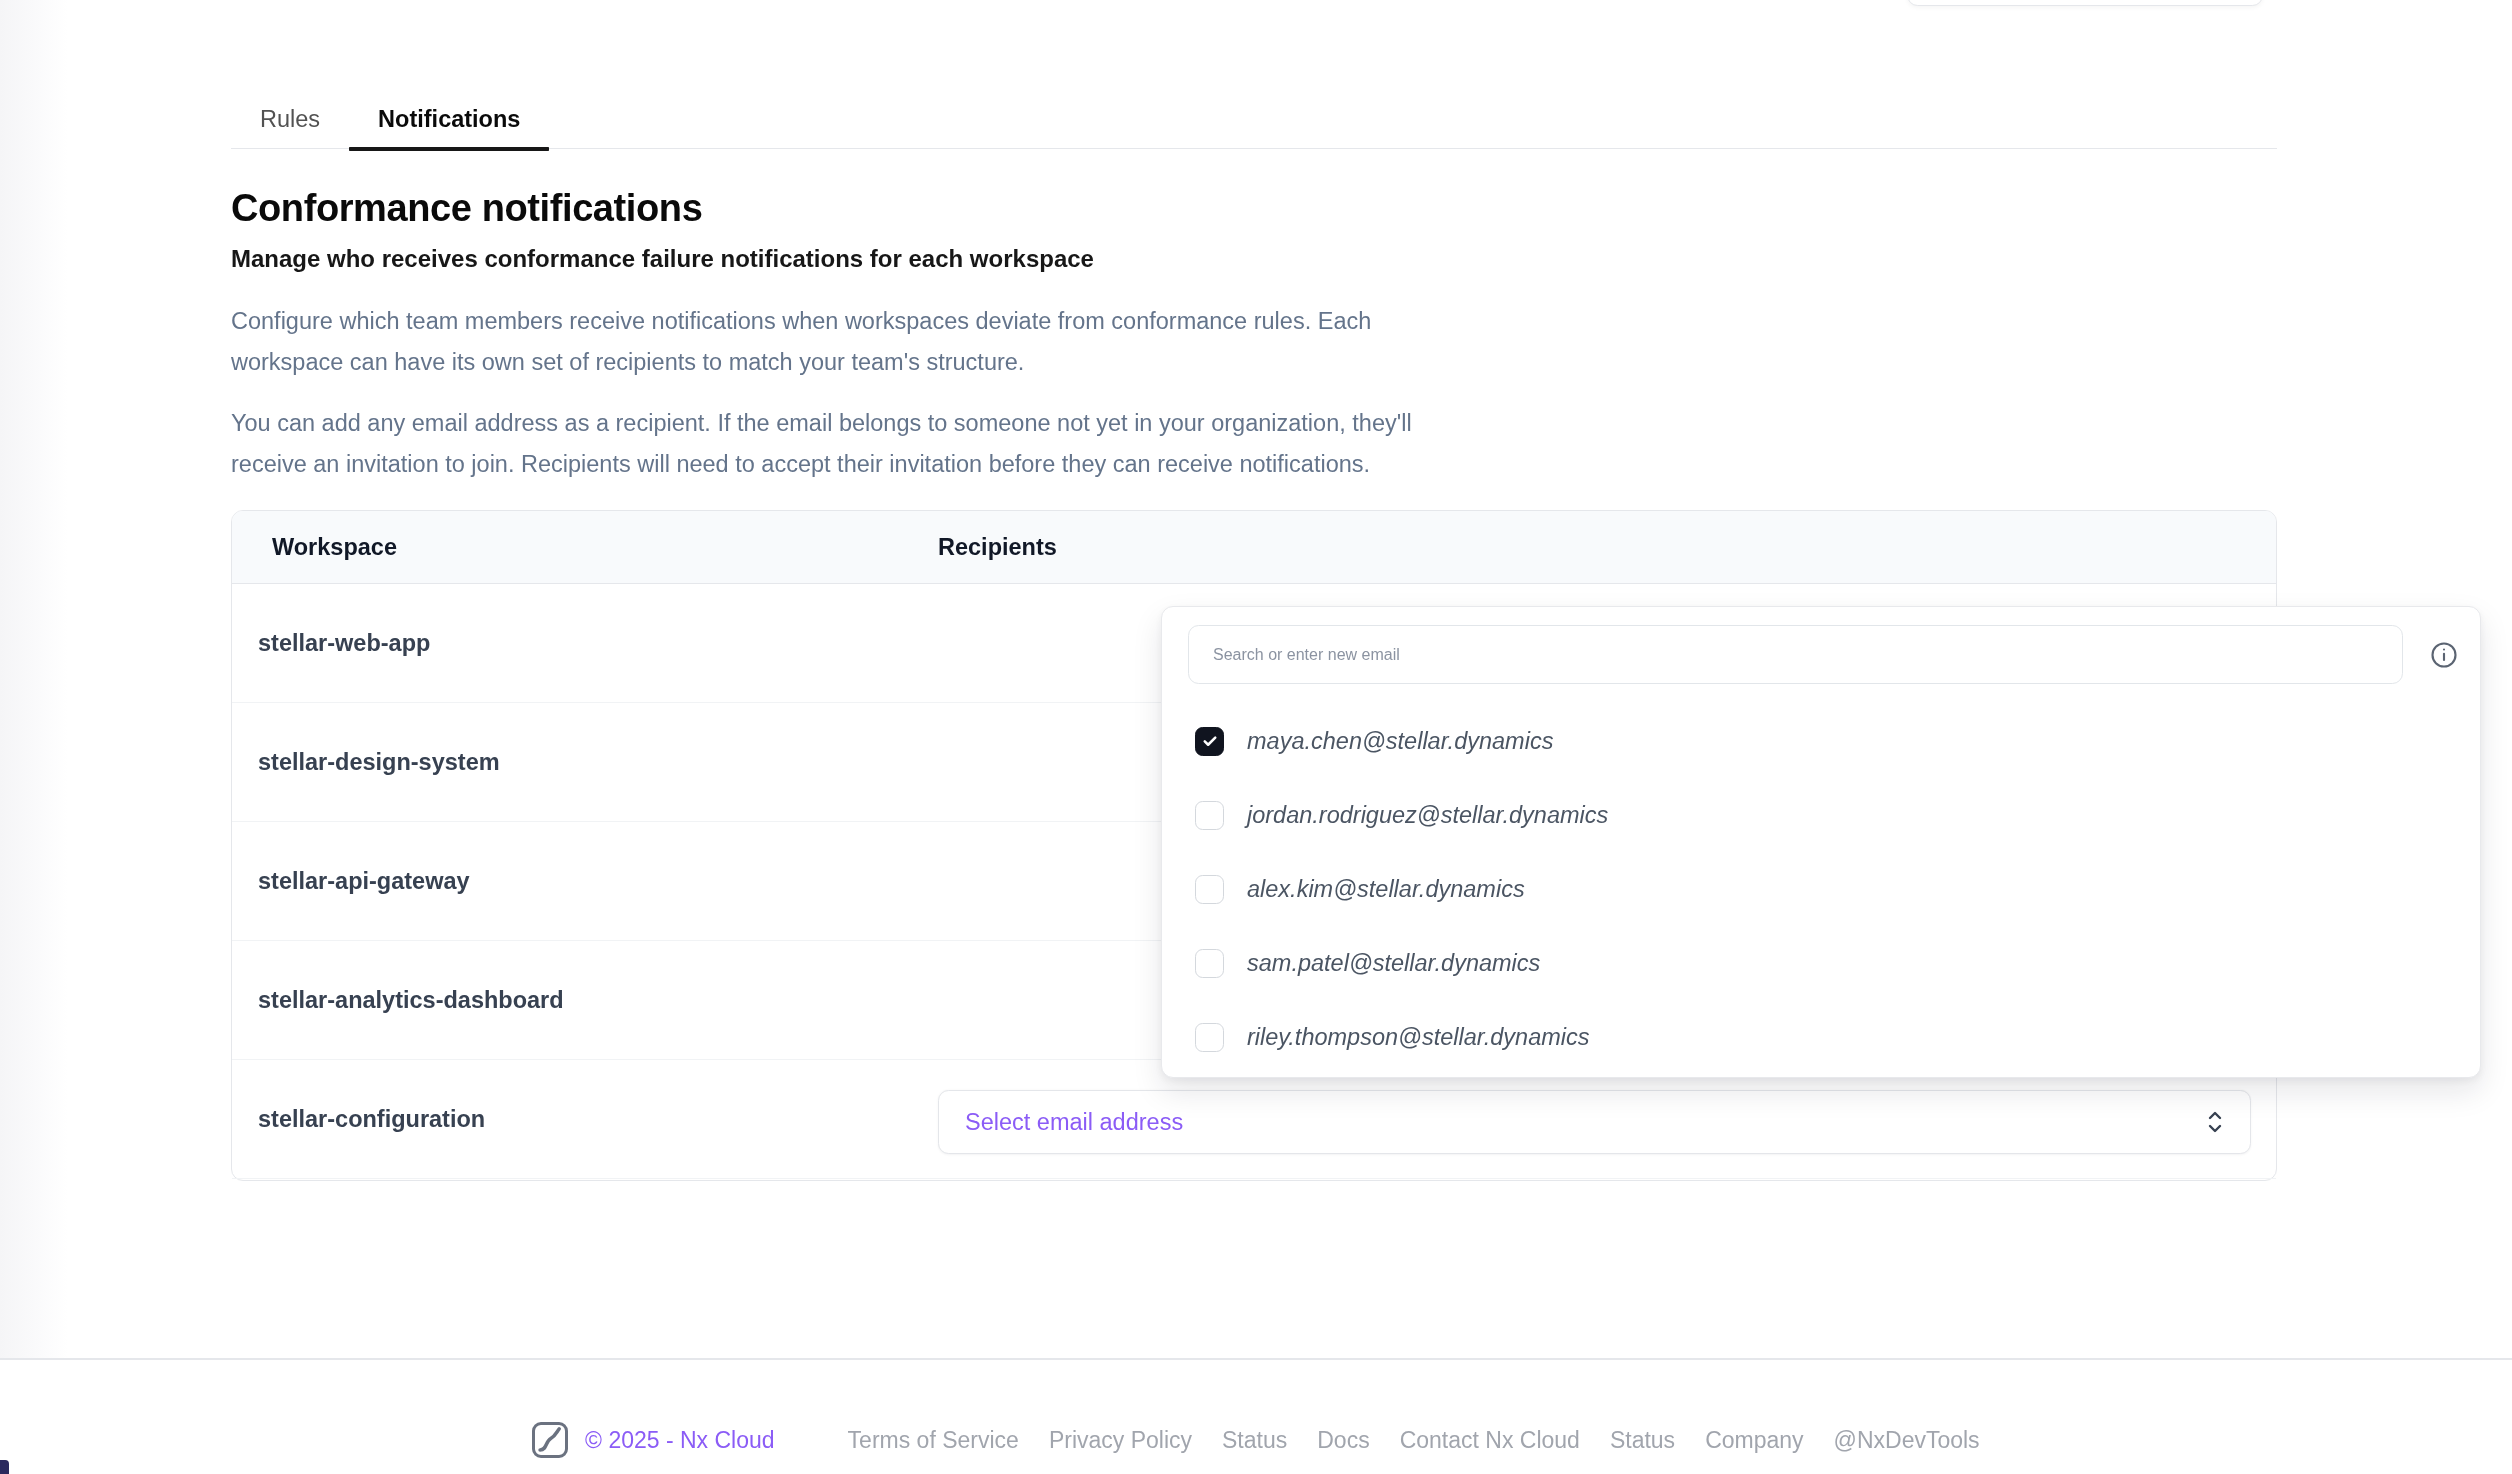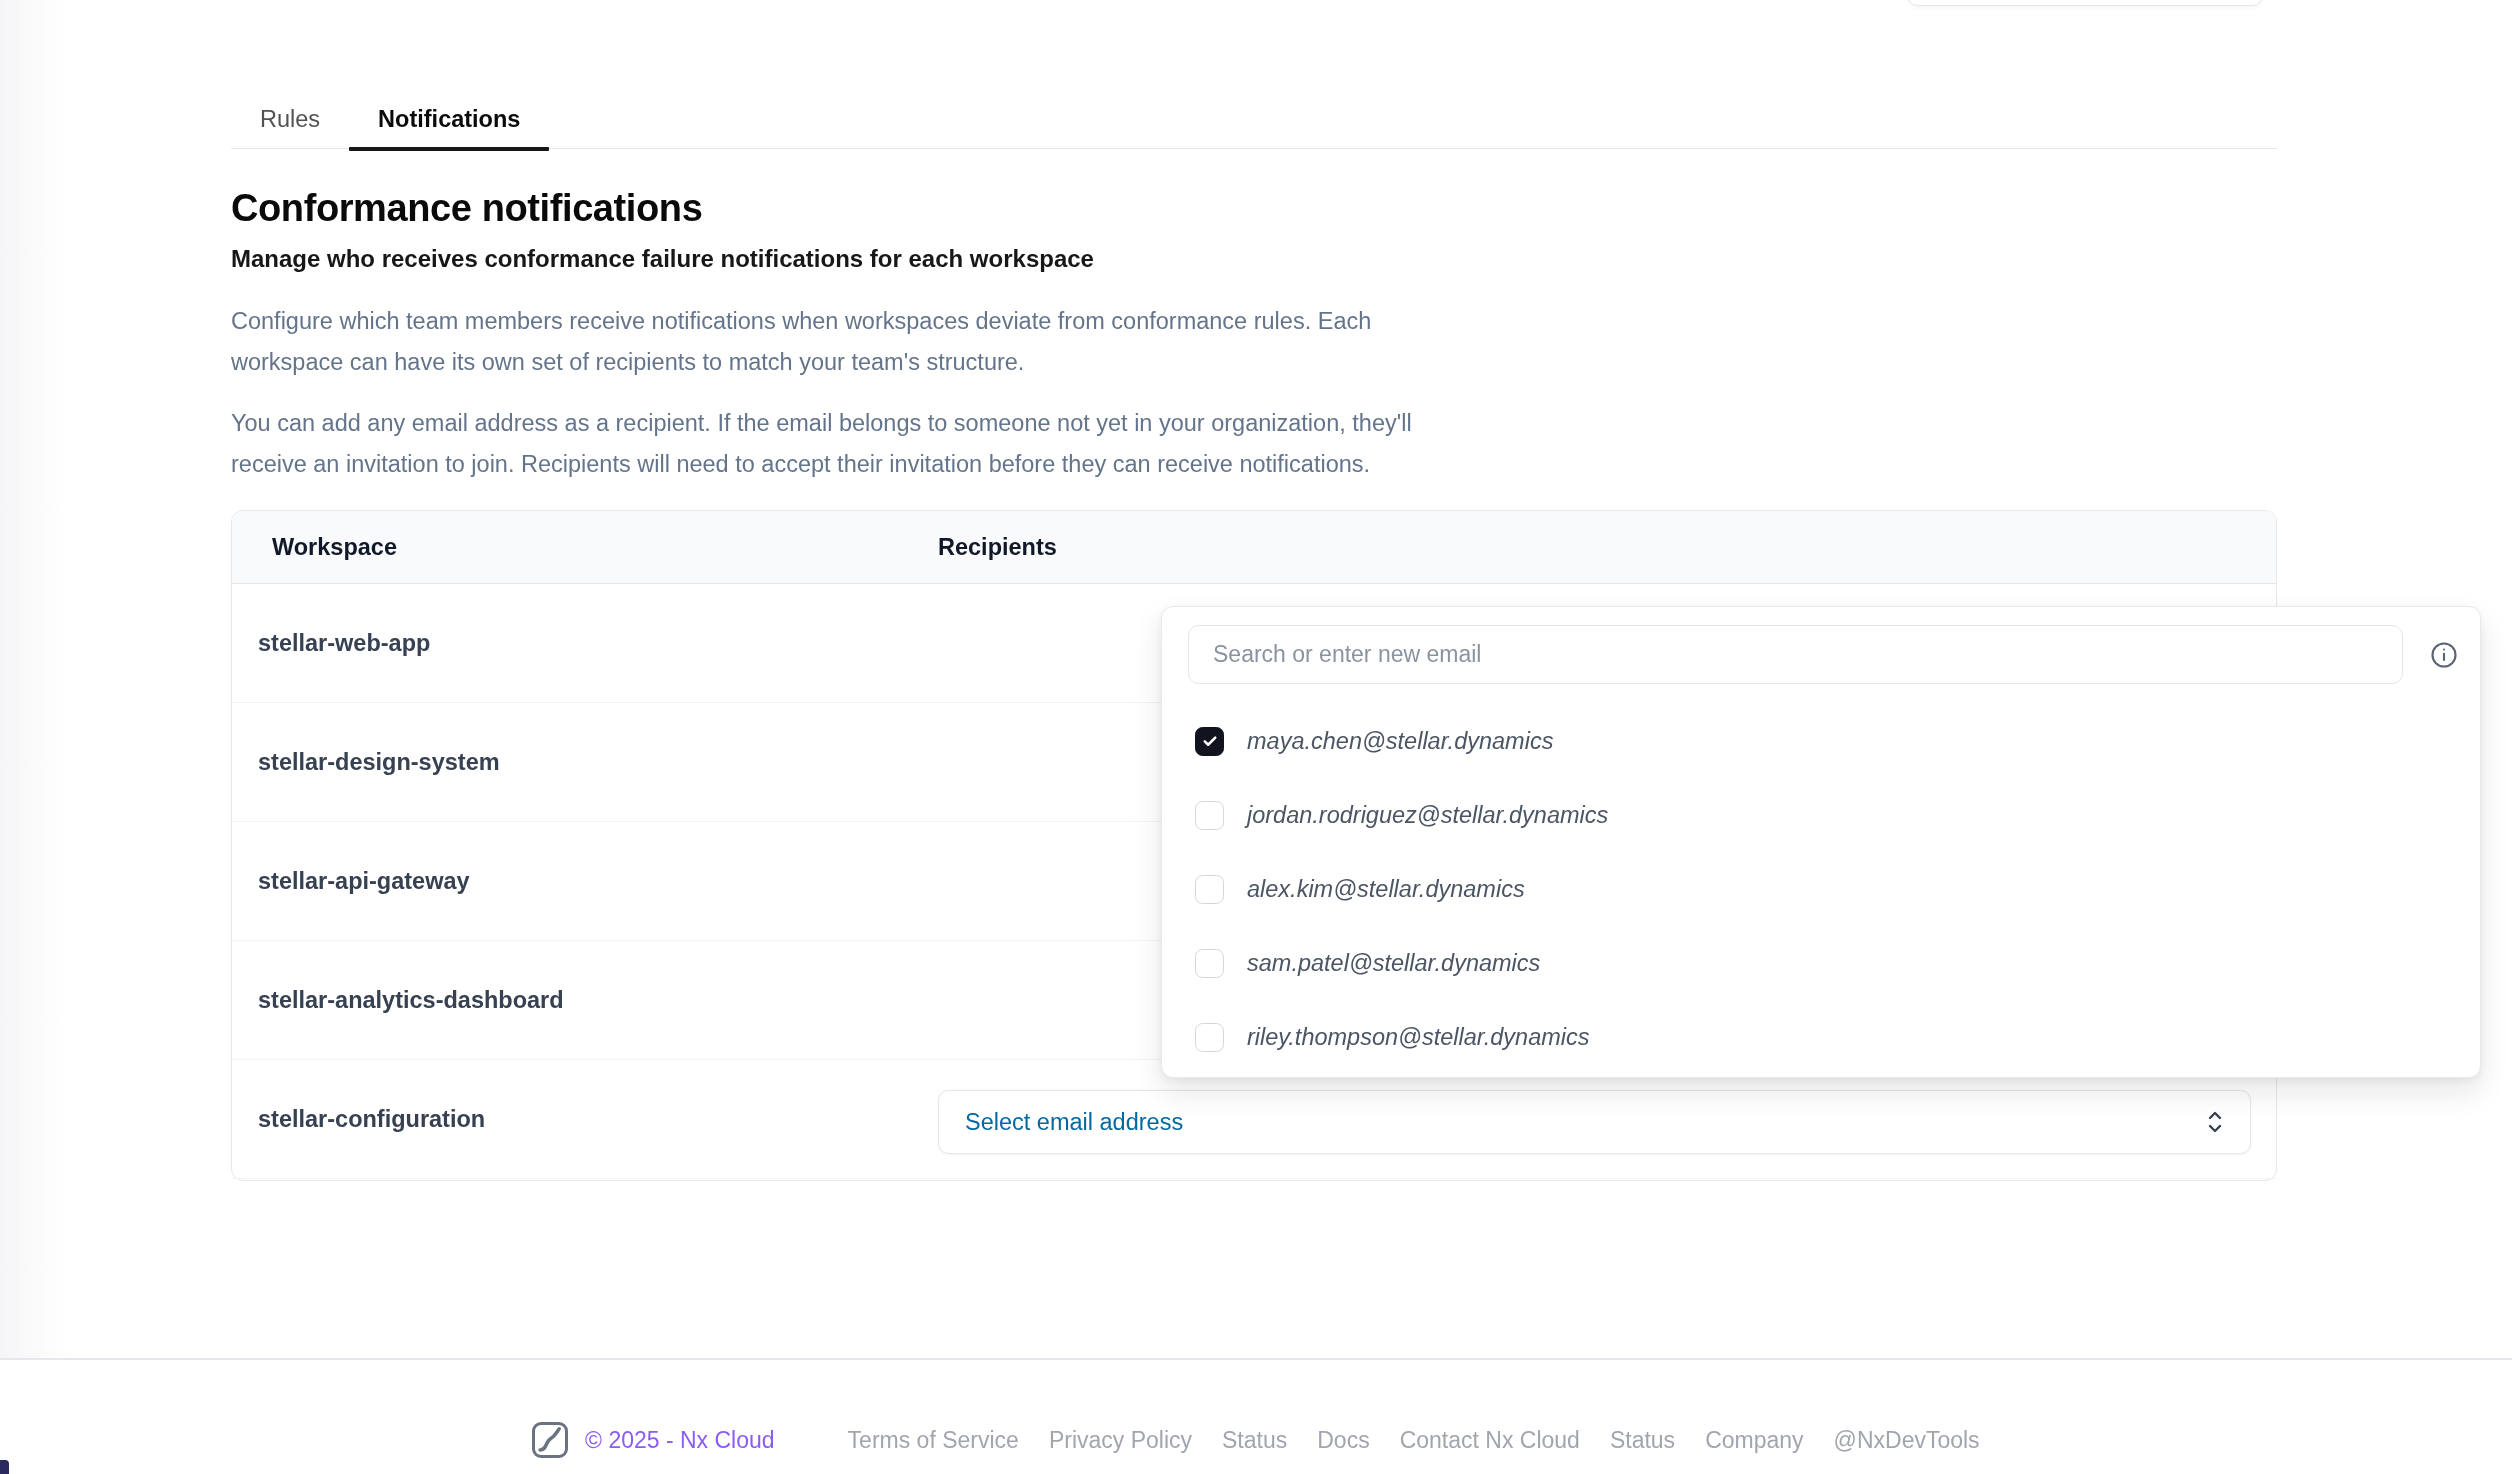--- a/index.html
+++ b/index.html
@@ -49,39 +49,39 @@
   .trow { position:relative; height:119px; border-bottom:1.5px solid #f1f3f5; }
   .trow:last-child { border-bottom:none; }
   .workspace-name { position:absolute; left:26px; top:0; height:100%; display:flex;
     align-items:center; font-size:23.5px; font-weight:600; color:#374151; }
 
   
   .dropdown { position:absolute; left:930px; top:606px; width:1320px; height:472px;
     background:#fff; border:1.5px solid #e8e9ec; border-radius:12px; z-index:5;
     box-shadow:0 13.7px 30px rgba(15,23,42,0.10), 0 3px 7.6px rgba(15,23,42,0.05); }
   .search-input { position:absolute; left:26px; top:18px; width:1215px; height:59px;
-    border:1.5px solid #e2e6ea; border-radius:10.6px; font-size:23px; color:#374151;
+    border:1.5px solid #e2e6ea; border-radius:10.6px; font-size:16px; color:#374151;
     padding:8px 24px; outline:none; font-family:"Liberation Sans", sans-serif; background:#fff; }
   .search-input::placeholder { color:#8b93a1; }
   .info-btn { position:absolute; right:20px; top:32px; width:32px; height:32px;
     color:#5b6472; cursor:pointer; background:none; border:none; display:flex;
     align-items:center; justify-content:center; }
   .opt-list { position:absolute; left:0; top:97px; width:100%; }
   .opt { height:74px; display:flex; align-items:center; padding-left:33px; cursor:pointer;font-style:italic; }
   .cbox { width:29px; height:29px; border:1.5px solid #d4d8dd; border-radius:7.6px;
     background:#fff; flex:0 0 auto; display:flex; align-items:center; justify-content:center; }
   .cbox.checked { background:#10141f; border-color:#10141f; }
   .opt-label { margin-left:23px; font-size:23.5px; color:#4b5563; }
 
   
   .email-select { position:absolute; left:706px; top:579px; width:1313px; height:64px;
     border:1.5px solid #e4e6ea; border-radius:10.6px; background:#fff; display:flex;
     align-items:center; padding:0 23px 0 26px; cursor:pointer;
     box-shadow:0 0.8px 2.3px rgba(15,23,42,0.05); }
-  .email-select-text { font-size:23.5px; color:#0369a1; flex:1; }
+  .email-select-text { font-size:23.5px; color:#8b5cf6; flex:1; }
   .updown { color:#374151; display:flex; }
 
   
   .footer-divider { position:absolute; left:0; top:1358px; width:2512px; height:1.5px;
     background:#e5e7eb; }
   .footer { position:absolute; left:0; top:1405px; width:2512px; height:70px;
     display:flex; align-items:center; justify-content:center; }
   .footer-brand { display:flex; align-items:center; }
   .nx-logo { width:36px; height:36px; border:3.8px solid #6b7280; border-radius:9px;
     display:flex; align-items:center; justify-content:center; }

